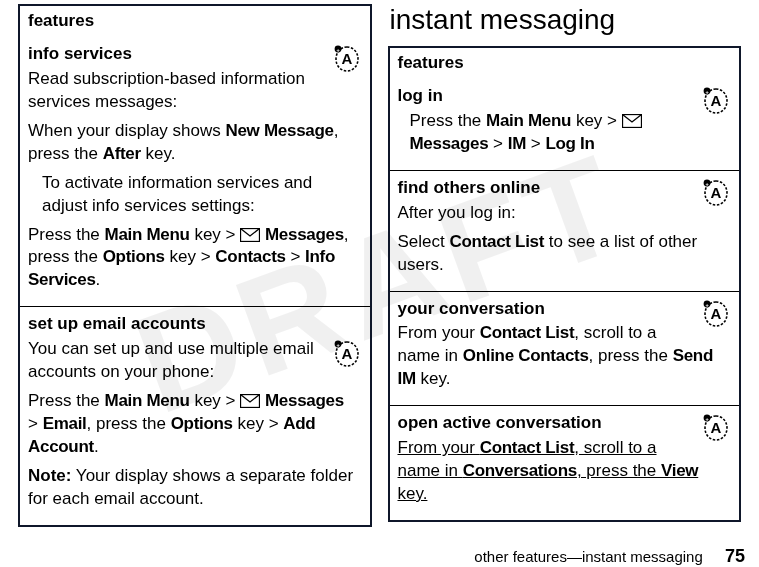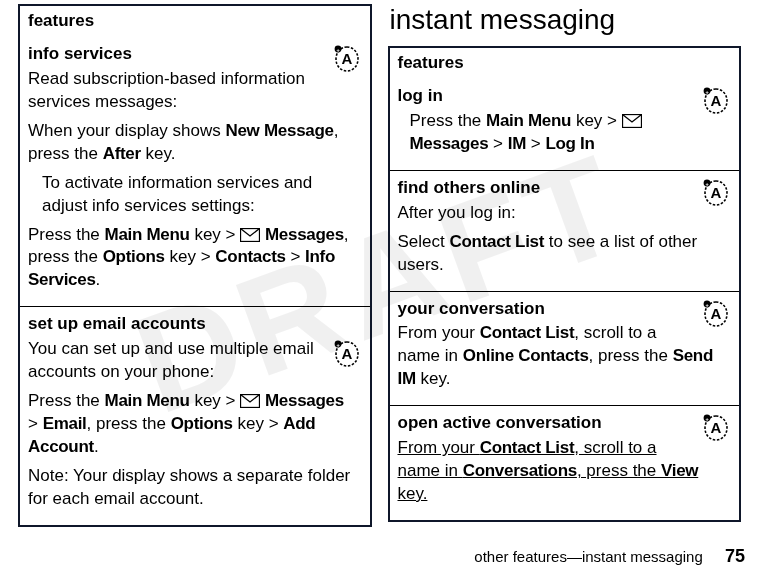--- a/index.html
+++ b/index.html
@@ -63,21 +63,21 @@
     font-size: 18px;
     padding: 4px 8px !important;
   }
   .rowtitle {
     font-weight: bold;
     font-size: 17px;
     display: block;
     margin-bottom: 2px;
   }
   .ui { font-family: Arial, Helvetica, sans-serif; font-weight: bold; font-stretch: condensed; letter-spacing: -0.3px;}
-  .note { font-weight: normal; }
+  .note { font-weight: bold; }
   .envelope {
     display: inline-block;
     vertical-align: -2px;
   }
   .aicon {
     float: right;
     margin-left: 4px;
     margin-top: 2px;
   }
   .footer {

